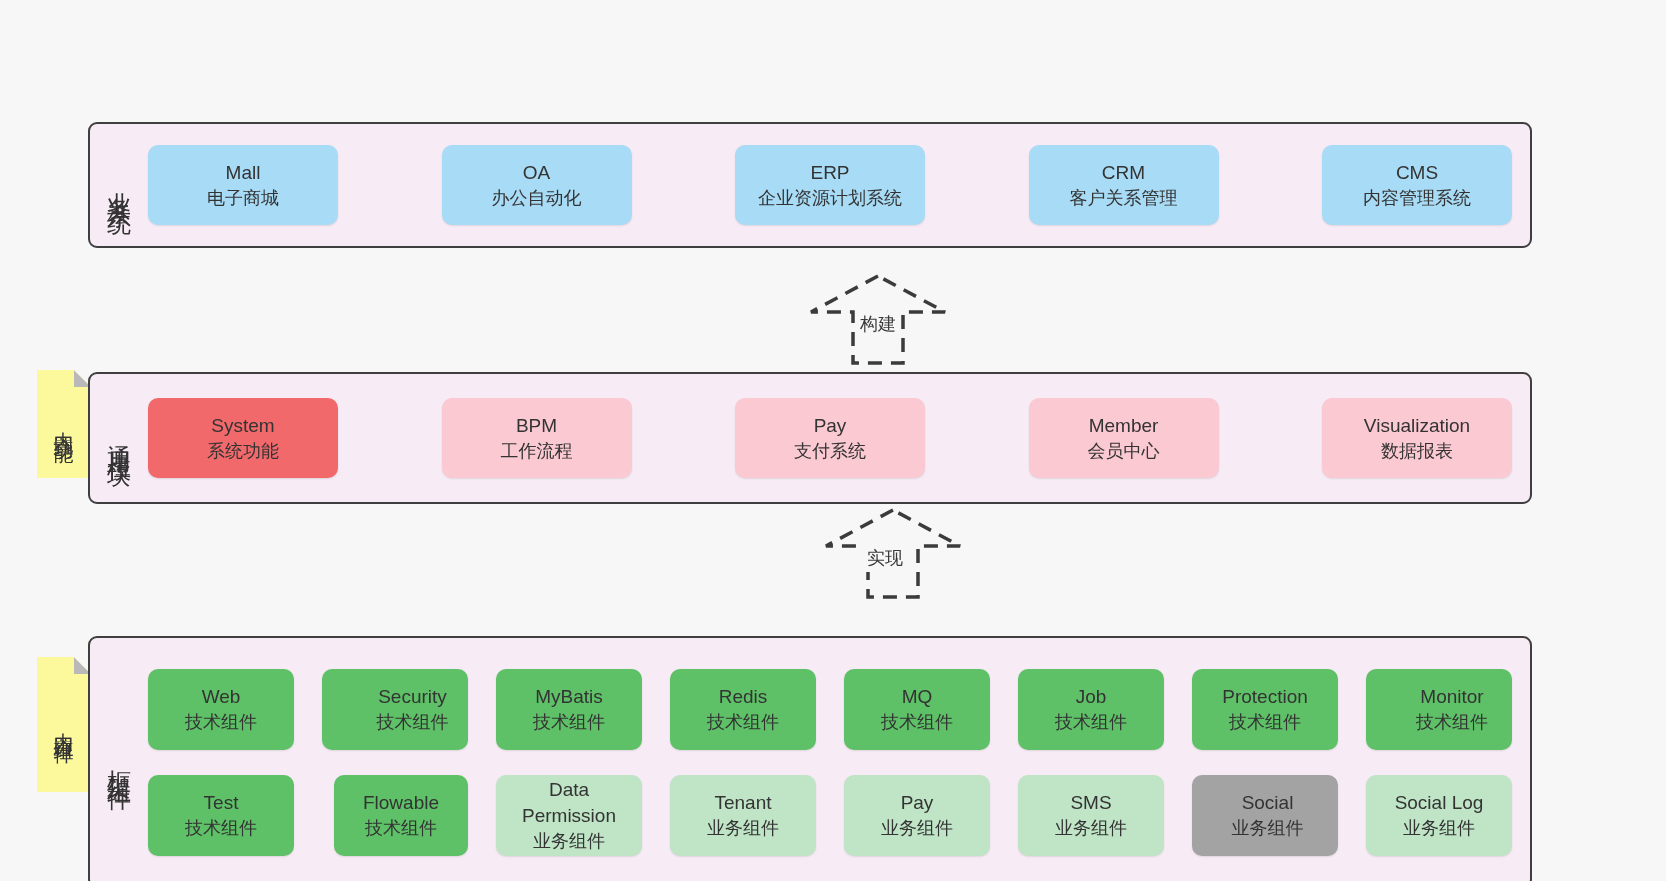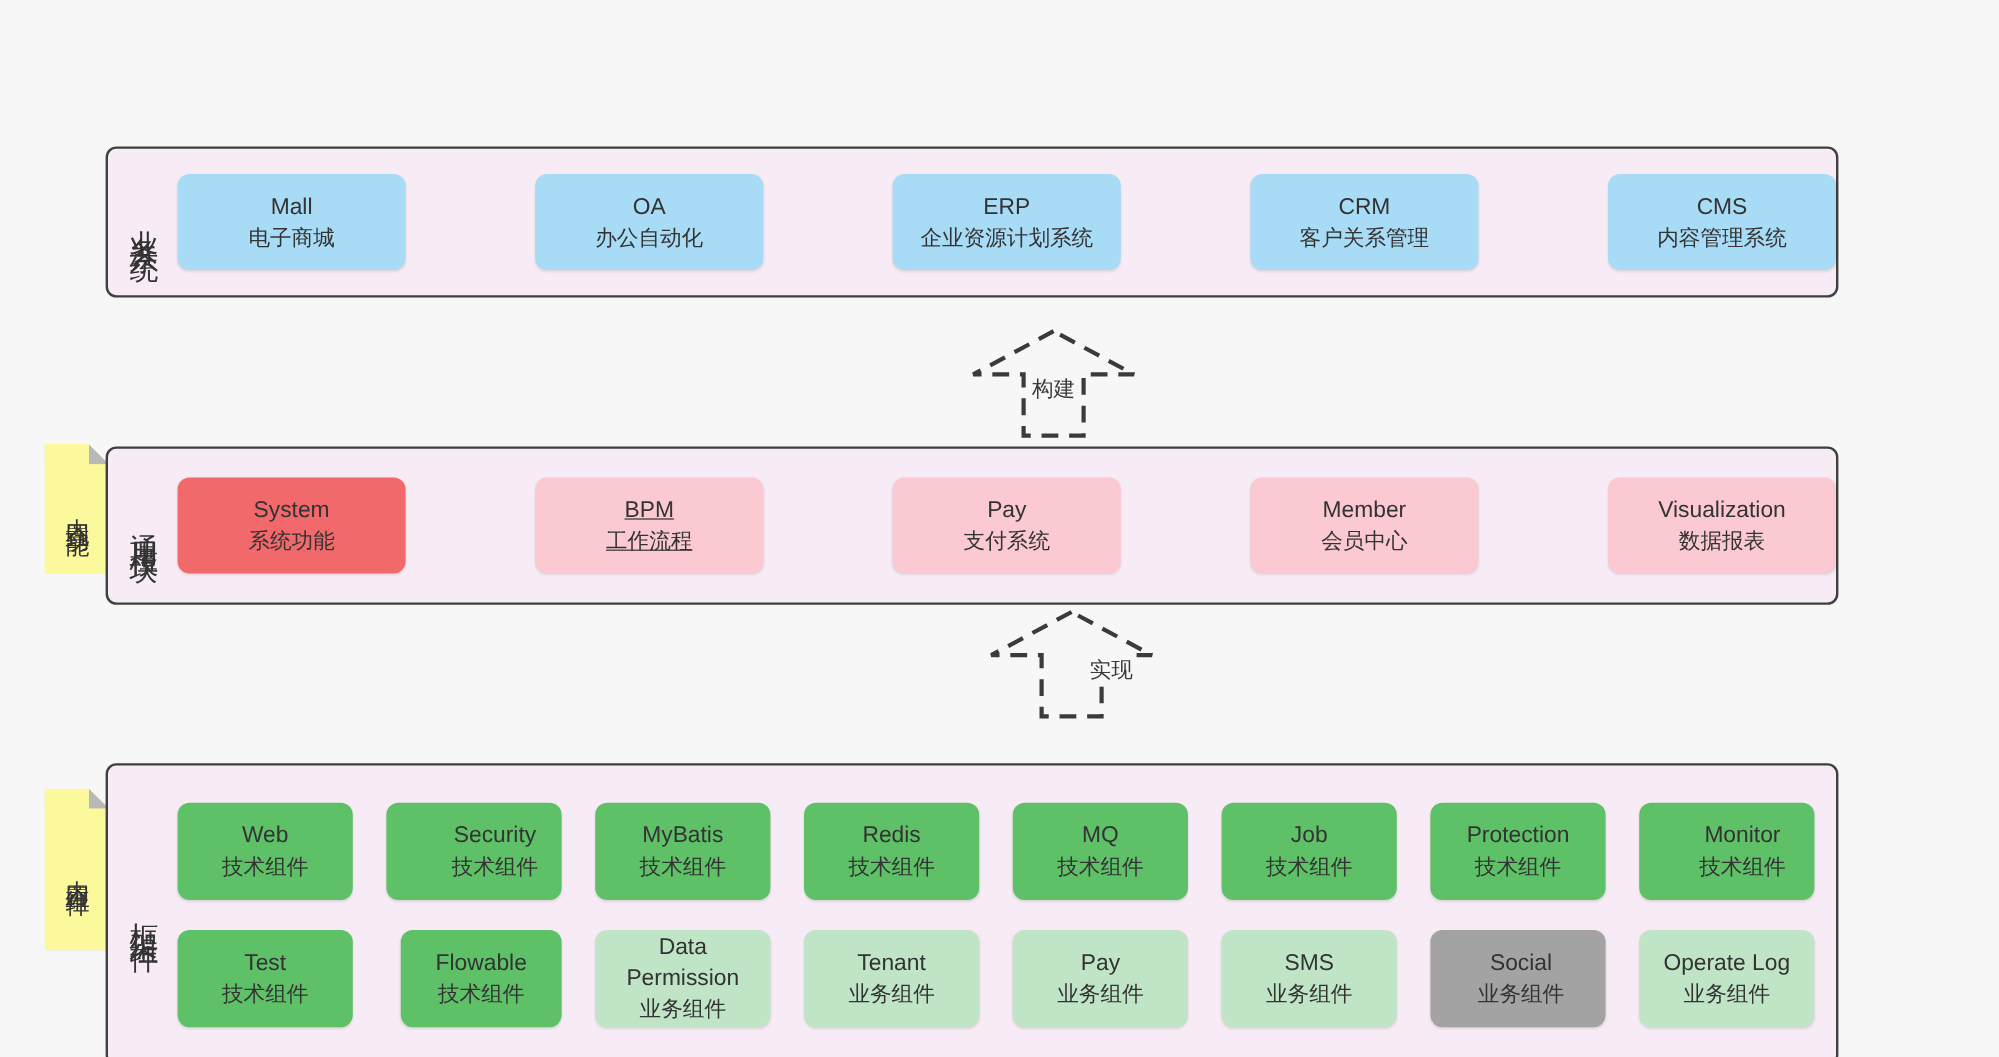--- a/index.html
+++ b/index.html
@@ -16,20 +16,21 @@
   }
   .label-col{
     width:58px;flex:0 0 58px;display:flex;align-items:center;justify-content:center;
   }
   .vtext{
     writing-mode:vertical-rl;text-orientation:upright;
     font-size:24px;letter-spacing:6px;color:#333;line-height:1;
   }
   .content{
     flex:1;display:flex;align-items:center;justify-content:space-between;
+    padding-right:18px;
   }
   .content-grid{
     flex:1;display:flex;flex-direction:column;justify-content:center;
     gap:25px;padding-right:18px;
   }
   .grid-row{
     display:grid;grid-template-columns:repeat(8,1fr);gap:28px;
   }
   .box{
     border-radius:10px;display:flex;flex-direction:column;
@@ -107,21 +108,21 @@
 
 <div class="container" style="top:372px;height:132px;">
   <div class="label-col">
     <div class="vtext">通用模块</div>
   </div>
   <div class="content row6">
       <div class="box" style="background: rgb(242, 105, 108);">
         <div class="box-name">System</div>
         <div class="box-desc">系统功能</div>
       </div>
-      <div class="box" style="background: rgb(251, 201, 210); text-decoration: underline;">
+      <div class="box" style="background: rgb(251, 201, 210);">
         <div class="box-name">BPM</div>
         <div class="box-desc">工作流程</div>
       </div>
       <div class="box" style="background: rgb(251, 201, 210);">
         <div class="box-name">Pay</div>
         <div class="box-desc">支付系统</div>
       </div>
       <div class="box" style="background: rgb(251, 201, 210);">
         <div class="box-name">Member</div>
         <div class="box-desc">会员中心</div>
@@ -131,21 +132,21 @@
         <div class="box-desc">数据报表</div>
       </div>
     </div>
 </div>
 
 <div class="arrow" style="left:823px;top:508px;">
   <svg width="140" height="92" viewBox="0 0 140 92">
     <polygon points="70,2 3,38 45,38 45,89 95,89 95,38 137,38" fill="none" stroke="#3b3b3b" stroke-width="3.5" stroke-dasharray="14 9" stroke-linejoin="miter"></polygon>
   </svg>
 </div>
-<div class="arrow-label" style="left:926px;top:544px;">实现</div>
+<div class="arrow-label" style="left:885px;top:544px;">实现</div>
 
 <div class="sticky" style="top:657px;height:135px;">
   <div class="fold"></div>
   <div class="vtext">内置组件</div>
 </div>
 
 <div class="container" style="top:636px;height:252px;">
   <div class="label-col">
     <div class="vtext">框架组件</div>
   </div>
@@ -207,18 +208,18 @@
         </div>
         <div class="box" style="background: rgb(191, 229, 198);">
           <div class="box-name">SMS</div>
           <div class="box-desc">业务组件</div>
         </div>
         <div class="box" style="background: #a3a3a3; padding-left: 11px;">
           <div class="box-name">Social</div>
           <div class="box-desc">业务组件</div>
         </div>
         <div class="box" style="background: rgb(191, 229, 198);">
-          <div class="box-name">Operate Log</div>
+          <div class="box-name">Social Log</div>
           <div class="box-desc">业务组件</div>
         </div>
       </div>
   </div>
 </div>
 
 </body></html>

